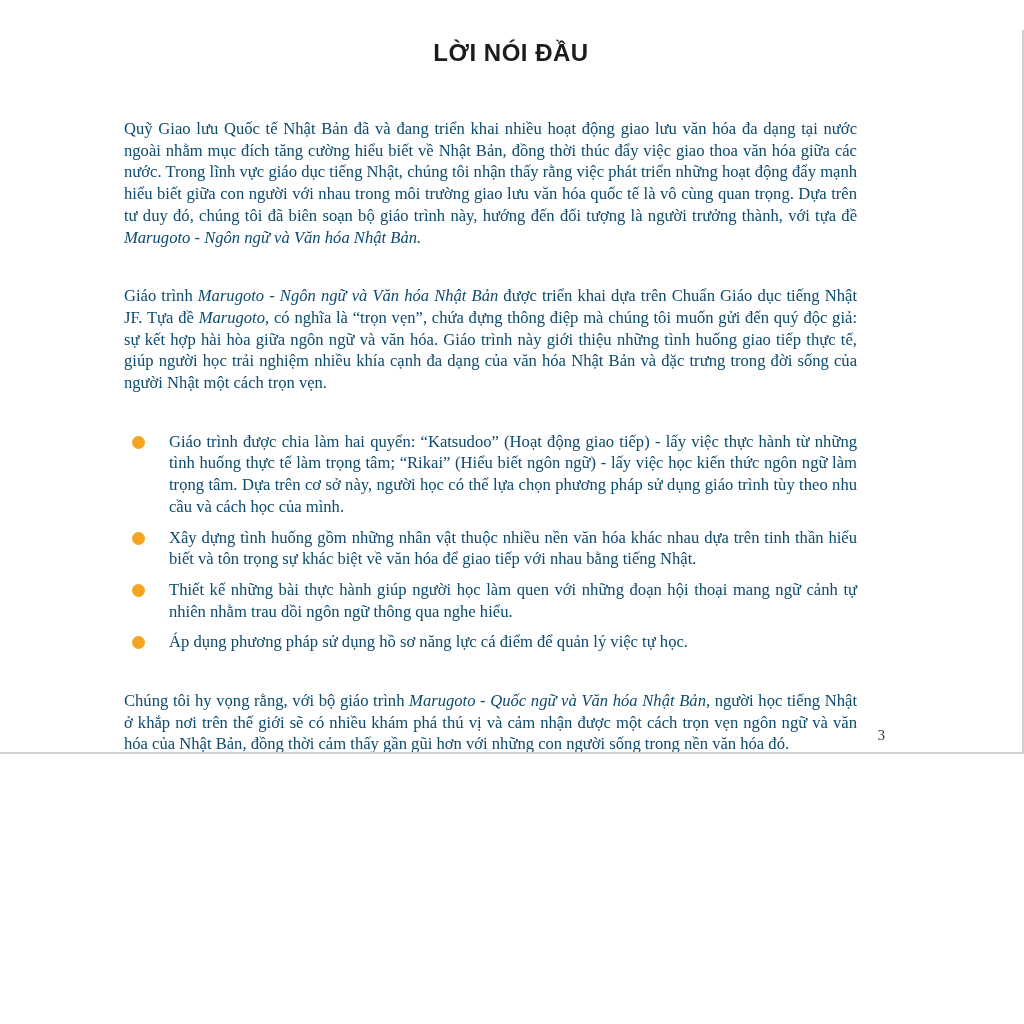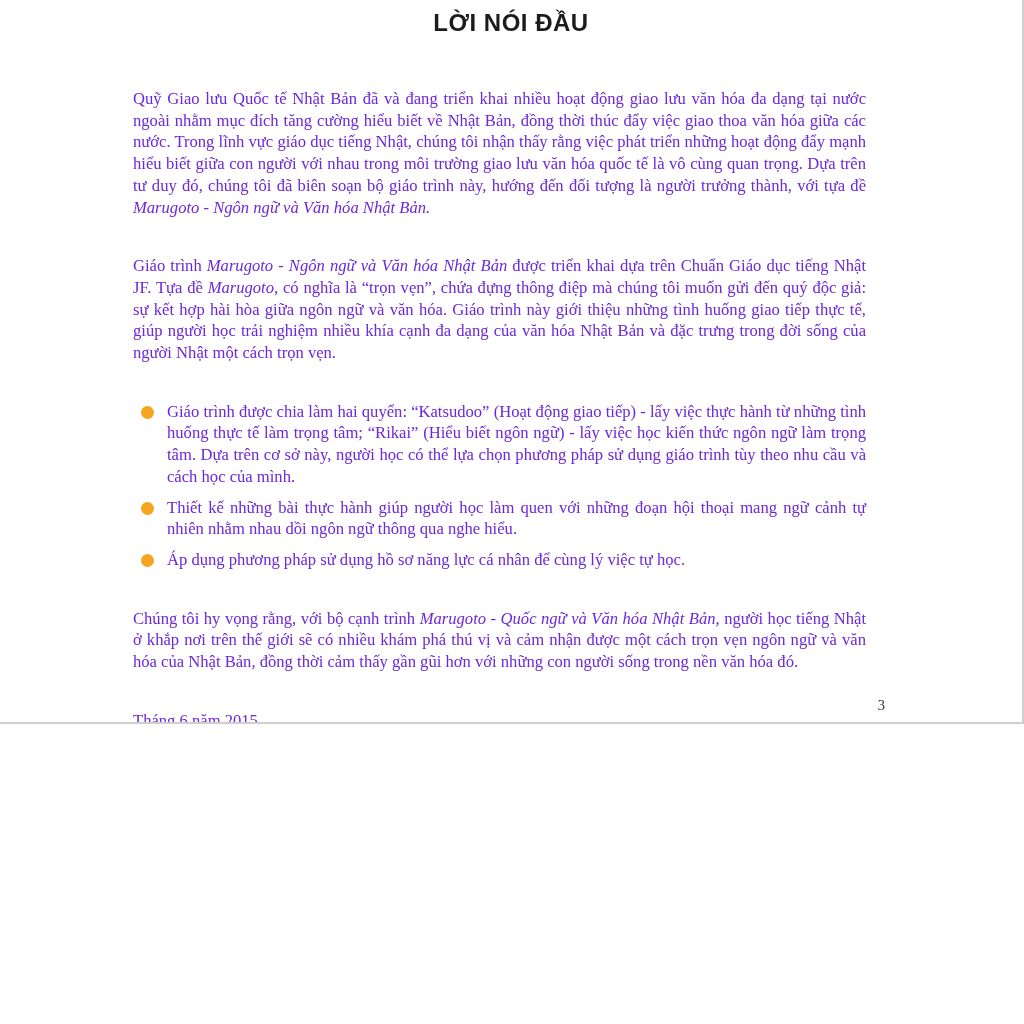--- a/index.html
+++ b/index.html
@@ -9,48 +9,50 @@
     -webkit-font-smoothing: antialiased;
   }
   .page {
     position: relative;
     width: 1024px; height: 724px;
     box-sizing: border-box;
     background: #ffffff;
     border-right: 2px solid #cfcfcf;
     border-bottom: 2px solid #cfcfcf;
     overflow: hidden;
+    margin-top: 30px;
   }
   .title {
     font-family: "Liberation Sans", sans-serif;
     font-weight: 700;
     font-size: 24px;
     letter-spacing: 0.5px;
     color: #1c1c1c;
     text-align: center;
     margin: 0;
     padding-top: 9px;
   }
   .content {
     position: absolute;
-    top: 88px; left: 133px;
+    top: 88px; left: 124px;
     width: 733px;
     font-size: 16.6px;
     line-height: 21.7px;
-    color: #6d28d9;
+    color: #0c4a6e;
   }
   .content p {
     margin: 0 0 37px 0;
     text-align: justify;
   }
   .content p.intro { margin-bottom: 9px; }
   .bullet-item {
     display: flex;
     margin-bottom: 9px;
     padding-left: 8px;
+    gap: 11px;
   }
   .bullet-item.group-end { margin-bottom: 37px; }
   .bullet-dot {
     flex: 0 0 13px;
     width: 13px; height: 13px;
     border-radius: 50%;
     background: var(--bullet-color, #f5a41f);
     margin: 5px 13px 0 0;
   }
   .bullet-text { flex: 1; text-align: justify; }
@@ -73,26 +75,30 @@
   <div class="content">
     <div id="blocks">
         <p><span>Quỹ Giao lưu Quốc tế Nhật Bản đã và đang triển khai nhiều hoạt động giao lưu văn hóa đa dạng tại nước ngoài nhằm mục đích tăng cường hiểu biết về Nhật Bản, đồng thời thúc đẩy việc giao thoa văn hóa giữa các nước. Trong lĩnh vực giáo dục tiếng Nhật, chúng tôi nhận thấy rằng việc phát triển những hoạt động đẩy mạnh hiểu biết giữa con người với nhau trong môi trường giao lưu văn hóa quốc tế là vô cùng quan trọng. Dựa trên tư duy đó, chúng tôi đã biên soạn bộ giáo trình này, hướng đến đối tượng là người trưởng thành, với tựa đề </span><em>Marugoto - Ngôn ngữ và Văn hóa Nhật Bản.</em></p>
         <p><span>Giáo trình </span><em>Marugoto - Ngôn ngữ và Văn hóa Nhật Bản</em><span> được triển khai dựa trên Chuẩn Giáo dục tiếng Nhật JF. Tựa đề </span><em>Marugoto,</em><span> có nghĩa là “trọn vẹn”, chứa đựng thông điệp mà chúng tôi muốn gửi đến quý độc giả: sự kết hợp hài hòa giữa ngôn ngữ và văn hóa. Giáo trình này giới thiệu những tình huống giao tiếp thực tế, giúp người học trải nghiệm nhiều khía cạnh đa dạng của văn hóa Nhật Bản và đặc trưng trong đời sống của người Nhật một cách trọn vẹn.</span></p>
         <div class="bullet-item">
           <span class="bullet-dot"></span>
           <div class="bullet-text"><span>Giáo trình được chia làm hai quyển: “Katsudoo” (Hoạt động giao tiếp) - lấy việc thực hành từ những tình huống thực tế làm trọng tâm; “Rikai” (Hiểu biết ngôn ngữ) - lấy việc học kiến thức ngôn ngữ làm trọng tâm. Dựa trên cơ sở này, người học có thể lựa chọn phương pháp sử dụng giáo trình tùy theo nhu cầu và cách học của mình.</span></div>
         </div>
         <div class="bullet-item">
           <span class="bullet-dot"></span>
-          <div class="bullet-text"><span>Thiết kế những bài thực hành giúp người học làm quen với những đoạn hội thoại mang ngữ cảnh tự nhiên nhằm nhau dồi ngôn ngữ thông qua nghe hiểu.</span></div>
+          <div class="bullet-text"><span>Xây dựng tình huống gồm những nhân vật thuộc nhiều nền văn hóa khác nhau dựa trên tinh thần hiểu biết và tôn trọng sự khác biệt về văn hóa để giao tiếp với nhau bằng tiếng Nhật.</span></div>
+        </div>
+        <div class="bullet-item">
+          <span class="bullet-dot"></span>
+          <div class="bullet-text"><span>Thiết kế những bài thực hành giúp người học làm quen với những đoạn hội thoại mang ngữ cảnh tự nhiên nhằm trau dồi ngôn ngữ thông qua nghe hiểu.</span></div>
         </div>
         <div class="bullet-item group-end">
           <span class="bullet-dot"></span>
-          <div class="bullet-text"><span>Áp dụng phương pháp sử dụng hồ sơ năng lực cá nhân để cùng lý việc tự học.</span></div>
+          <div class="bullet-text"><span>Áp dụng phương pháp sử dụng hồ sơ năng lực cá điểm để quản lý việc tự học.</span></div>
         </div>
-        <p><span>Chúng tôi hy vọng rằng, với bộ cạnh trình </span><em>Marugoto - Quốc ngữ và Văn hóa Nhật Bản,</em><span> người học tiếng Nhật ở khắp nơi trên thế giới sẽ có nhiều khám phá thú vị và cảm nhận được một cách trọn vẹn ngôn ngữ và văn hóa của Nhật Bản, đồng thời cảm thấy gần gũi hơn với những con người sống trong nền văn hóa đó.</span></p>
+        <p><span>Chúng tôi hy vọng rằng, với bộ giáo trình </span><em>Marugoto - Quốc ngữ và Văn hóa Nhật Bản,</em><span> người học tiếng Nhật ở khắp nơi trên thế giới sẽ có nhiều khám phá thú vị và cảm nhận được một cách trọn vẹn ngôn ngữ và văn hóa của Nhật Bản, đồng thời cảm thấy gần gũi hơn với những con người sống trong nền văn hóa đó.</span></p>
       </div>
     <div class="date-line">Tháng 6 năm 2015</div>
     <div class="sig-line">Quỹ Giao lưu Quốc tế Nhật Bản</div>
   </div>
 
   <div class="page-number">3</div>
 </div>
 
 </body></html>

